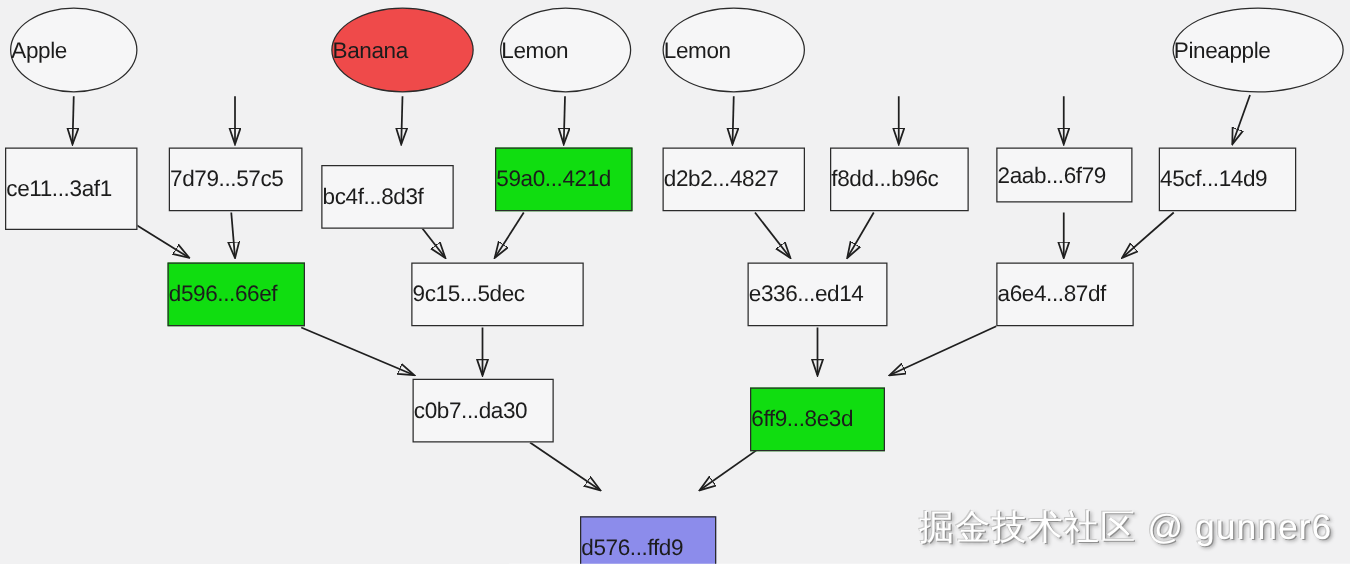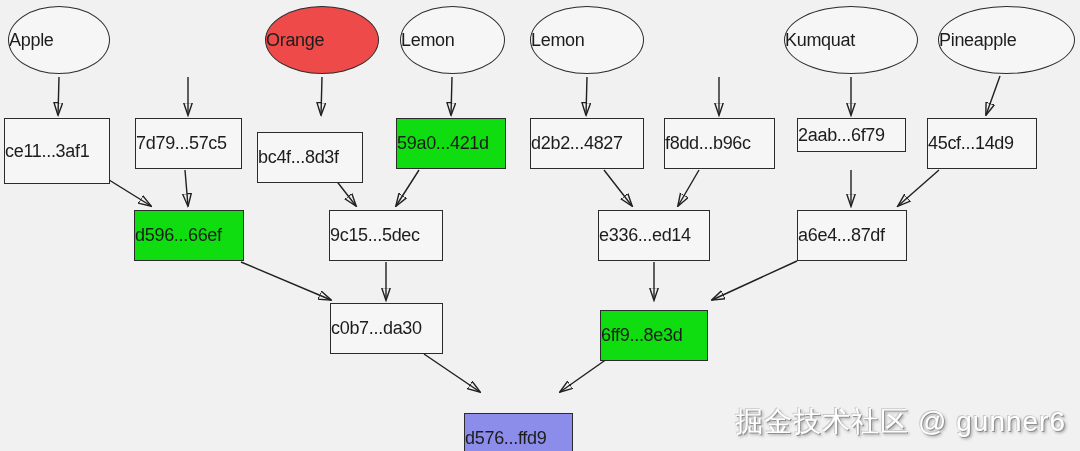--- a/index.html
+++ b/index.html
@@ -72,30 +72,27 @@
     <path d="M797,261 L712,300" marker-end="url(#arrow)"></path>
 
     <path d="M424,354 L480,392" marker-end="url(#arrow)"></path>
     <path d="M614,354 L560,392" marker-end="url(#arrow)"></path>
   </svg>
 
   <div class="node ellipse" style="left:8px;top:6px;width:102px;height:68px">
       <span>Apple</span>
     </div>
   <div class="node ellipse hl-red" style="left:265px;top:6px;width:114px;height:68px">
-      <span>Orange</span>
+      <span>Banana</span>
     </div>
   <div class="node ellipse" style="left:400px;top:6px;width:105px;height:68px">
       <span>Lemon</span>
     </div>
   <div class="node ellipse" style="left:530px;top:6px;width:114px;height:68px">
       <span>Lemon</span>
-    </div>
-  <div class="node ellipse" style="left:784px;top:6px;width:134px;height:68px">
-      <span>Kumquat</span>
     </div>
   <div class="node ellipse" style="left:938px;top:6px;width:137px;height:68px">
       <span>Pineapple</span>
     </div>
 
   <div class="node" style="left:4px;top:118px;width:106px;height:66px">
       <span>ce11...3af1</span>
     </div>
   <div class="node" style="left:135px;top:118px;width:107px;height:51px">
       <span>7d79...57c5</span>
@@ -105,31 +102,31 @@
     </div>
   <div class="node hl-green" style="left:396px;top:118px;width:110px;height:51px">
       <span>59a0...421d</span>
     </div>
   <div class="node" style="left:530px;top:118px;width:114px;height:51px">
       <span>d2b2...4827</span>
     </div>
   <div class="node" style="left:664px;top:118px;width:111px;height:51px">
       <span>f8dd...b96c</span>
     </div>
-  <div class="node" style="left:797px;top:118px;width:109px;height:34px">
+  <div class="node" style="left:797px;top:118px;width:109px;height:44px">
       <span>2aab...6f79</span>
     </div>
   <div class="node" style="left:927px;top:118px;width:110px;height:51px">
       <span>45cf...14d9</span>
     </div>
 
   <div class="node hl-green" style="left:134px;top:210px;width:110px;height:51px">
       <span>d596...66ef</span>
     </div>
-  <div class="node" style="left:329px;top:210px;width:114px;height:51px">
+  <div class="node" style="left:329px;top:210px;width:138px;height:51px">
       <span>9c15...5dec</span>
     </div>
   <div class="node" style="left:598px;top:210px;width:112px;height:51px">
       <span>e336...ed14</span>
     </div>
   <div class="node" style="left:797px;top:210px;width:110px;height:51px">
       <span>a6e4...87df</span>
     </div>
 
   <div class="node" style="left:330px;top:303px;width:113px;height:51px">

